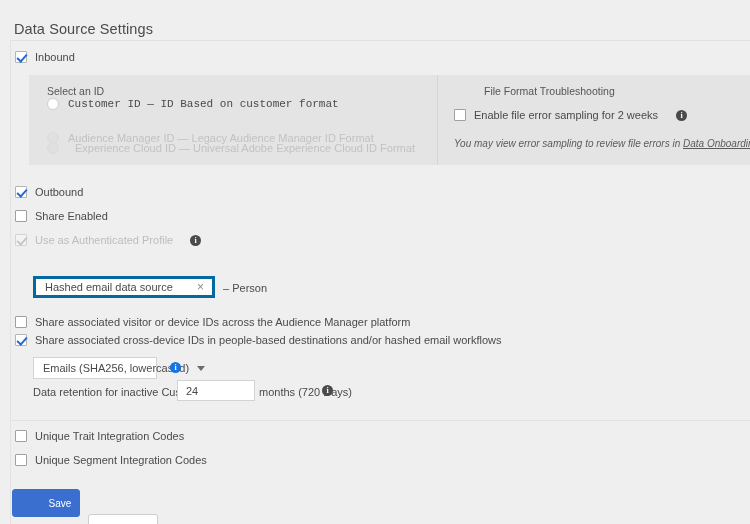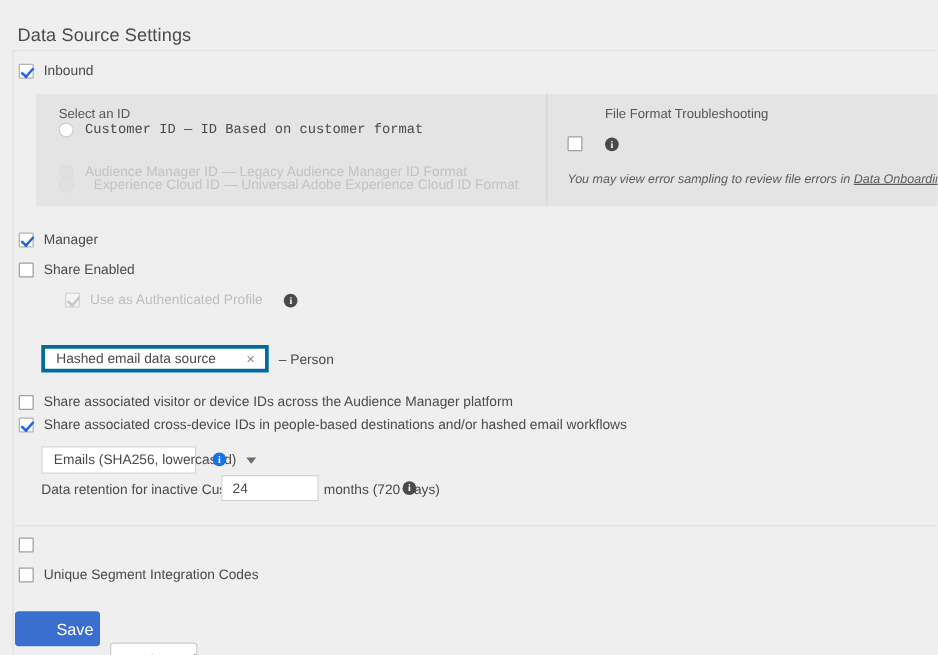--- a/index.html
+++ b/index.html
@@ -230,21 +230,21 @@
 
   
   .btn {
     position: absolute;
     height: 28px;
     border-radius: 3px;
     box-sizing: border-box;
     display: flex;
     align-items: center;
     justify-content: center;
-    font-size: 13px;
+    font-size: 10px;
     cursor: pointer;
     user-select: none;
     padding-left: 28px;
   }
   .btn-primary {
     background: #3a6fd0;
     color: #ffffff;
     border: 1px solid #3a6fd0;
   }
   .btn-secondary {
@@ -283,39 +283,40 @@
       <span class="radio disabled"></span>
       <span class="radio-label muted">Experience Cloud ID — Universal Adobe Experience Cloud ID Format</span>
     </div>
 
     <div style="position:absolute; left:408px; top:0; width:1px; height:90px; background:#d6d6d6;"></div>
 
     <div class="panel-heading" style="left:425px; top:10px;margin-left:30px;">File Format Troubleshooting</div>
 
     <div class="cb-row" style="left:425px; top:34px;">
       <span class="cbx"></span>
+      <span class="cb-label">Enable file error sampling for 2 weeks</span>
       <span class="info-icon" style="margin-left:10px;">i</span>
     </div>
 
     <div class="note-italic" style="left:425px; top:63px;">
       <span>You may view error sampling to review file errors in </span><a href="#">Data Onboarding Status</a>
     </div>
   </div>
 
   <div class="cb-row" style="left:4px; top:145px;">
     <span class="cbx checked"></span>
-    <span class="cb-label">Manager</span>
+    <span class="cb-label">Outbound</span>
   </div>
 
   <div class="cb-row" style="left:4px; top:169px;">
     <span class="cbx"></span>
     <span class="cb-label">Share Enabled</span>
   </div>
 
-  <div class="cb-row" style="left:4px; top:193px;margin-left:37px;">
+  <div class="cb-row" style="left:4px; top:193px;">
     <span class="cbx checked disabled"></span>
     <span class="cb-label muted">Use as Authenticated Profile</span>
     <span class="info-icon" style="margin-left:9px;">i</span>
   </div>
 
 
   <div class="text-input" style="left:22px; top:235px; width:182px; height:22px;">
     <span class="val" title="Authenticated Profile Name">Hashed email data source</span>
     <span class="clear-x">×</span>
   </div>
@@ -339,20 +340,21 @@
 
   <div class="field-label" style="left:22px; top:345px;">Data retention for inactive Customer IDs -</div>
   <div class="num-input" style="left:166px; top:339px; width:78px; height:21px;">24</div>
   <div class="suffix-text" style="left:248px; top:345px;">months (720 Days)</div>
   <span class="info-icon" style="position:absolute; left:311px; top:344px;">i</span>
 
   <div class="hr-line" style="left:0px; top:379px; width:739px;"></div>
 
   <div class="cb-row" style="left:4px; top:389px;">
     <span class="cbx"></span>
+    <span class="cb-label">Unique Trait Integration Codes</span>
   </div>
 
   <div class="cb-row" style="left:4px; top:413px;">
     <span class="cbx"></span>
     <span class="cb-label">Unique Segment Integration Codes</span>
   </div>
 
 </div>
 
 <div class="btn btn-primary" style="left:12px; top:489px; width:68px;">Save</div>

